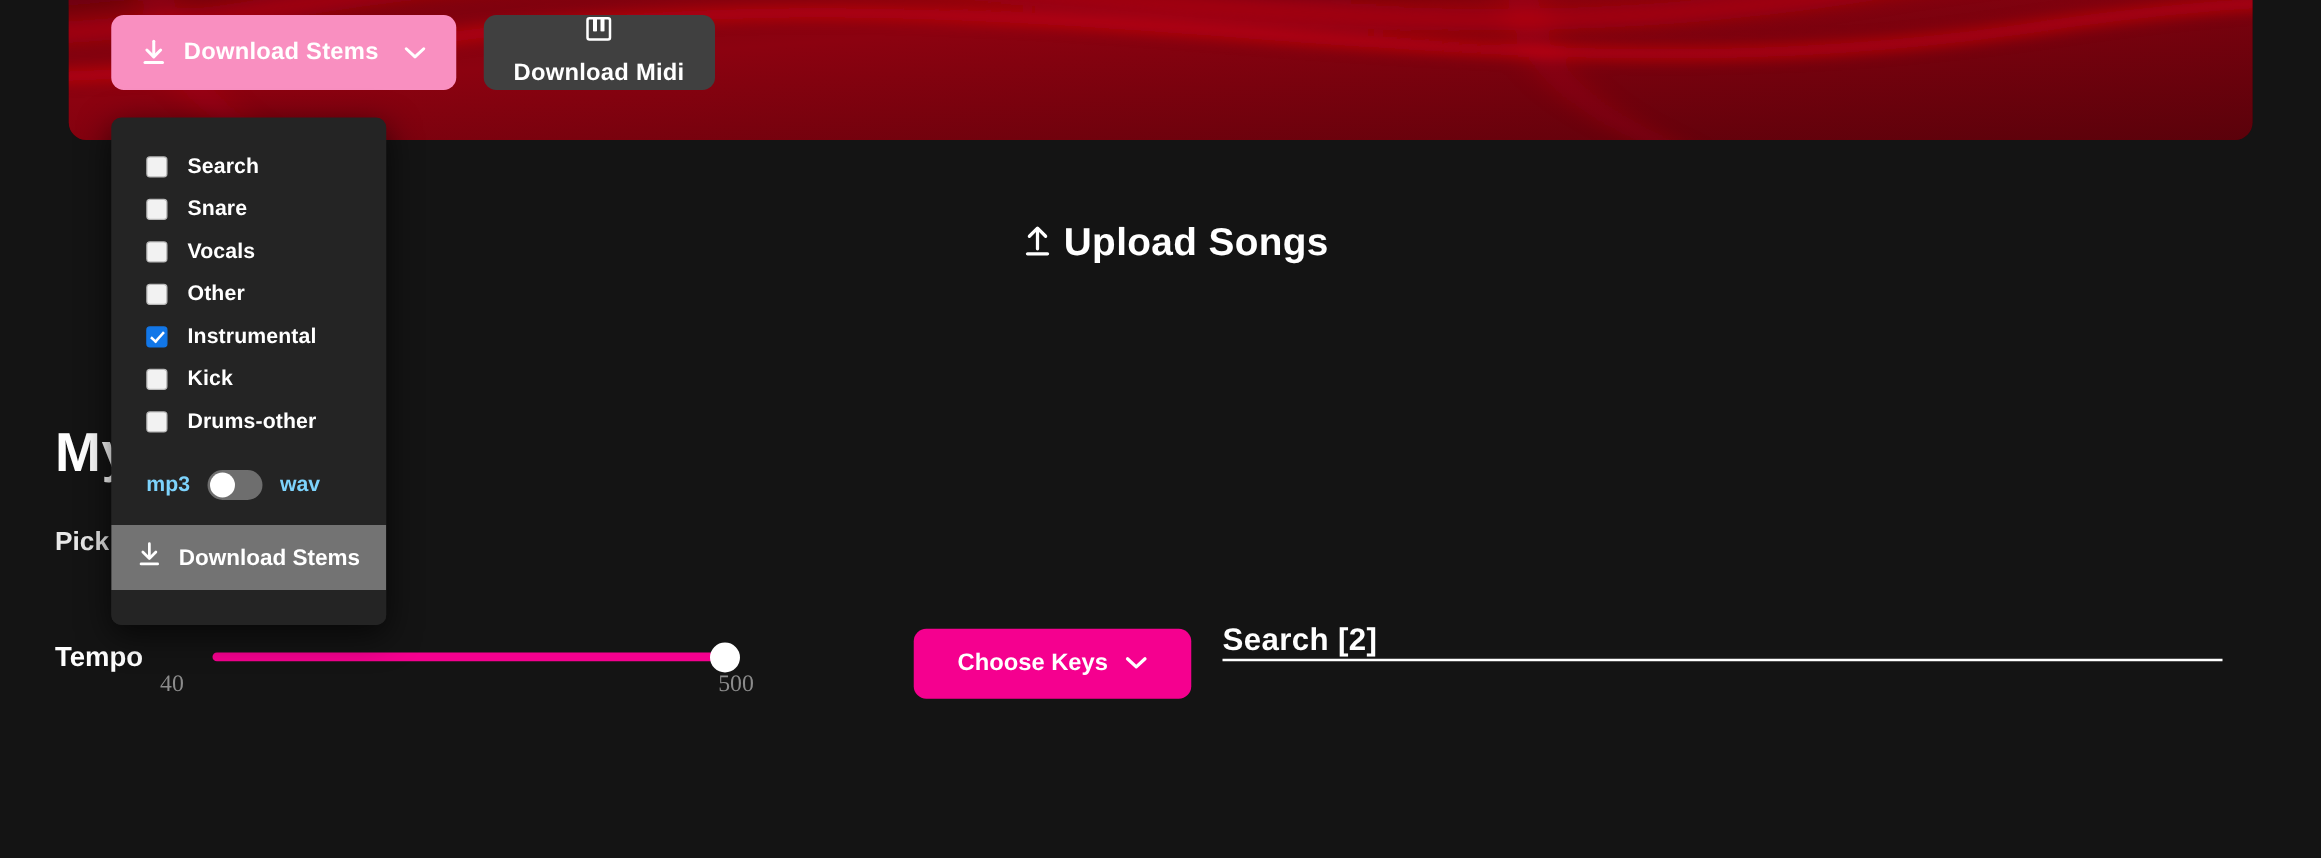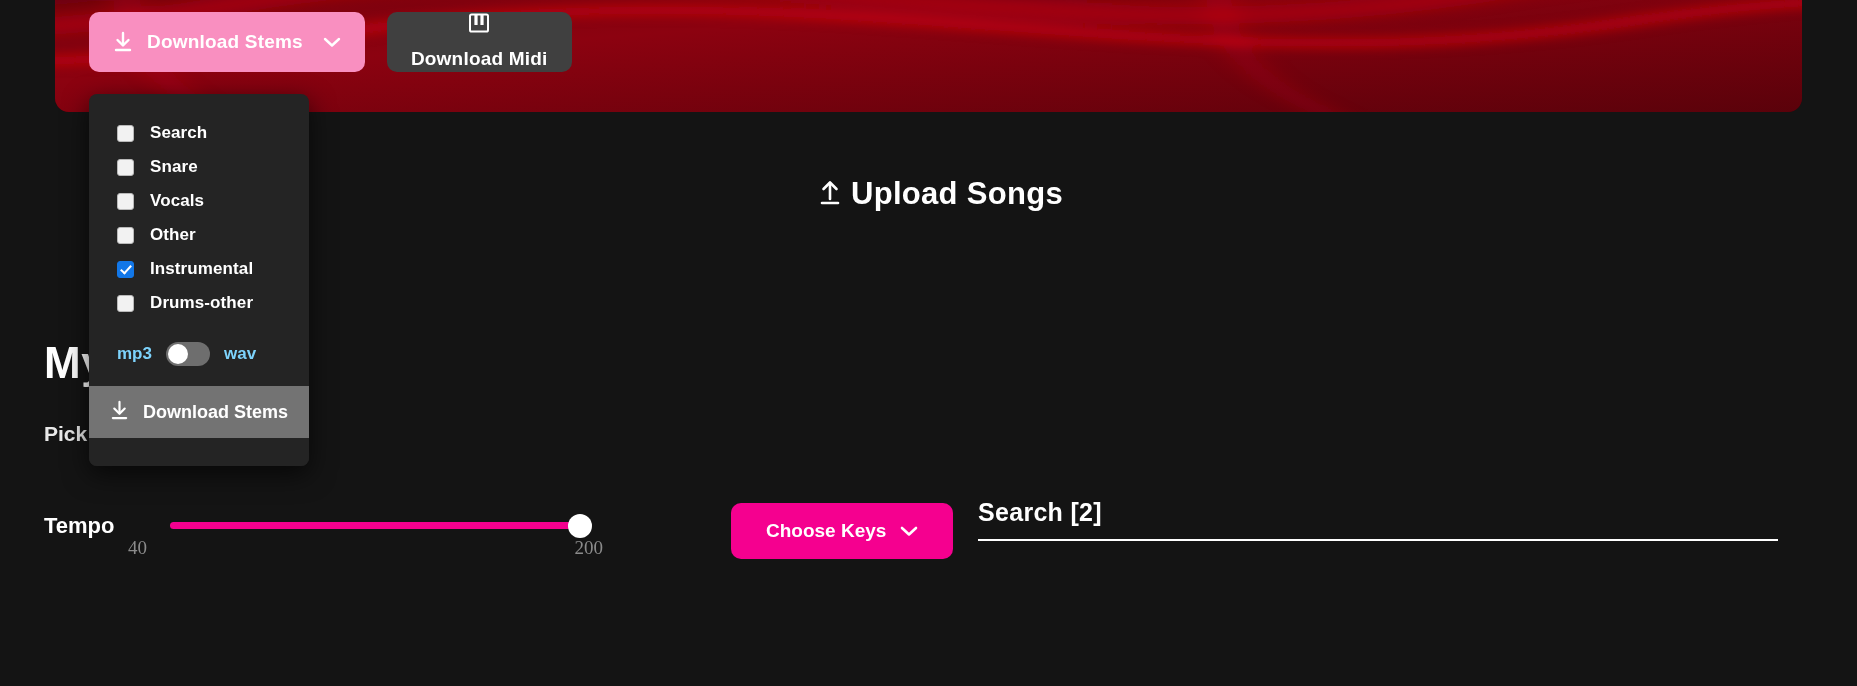--- a/index.html
+++ b/index.html
@@ -277,21 +277,21 @@
     position: absolute;
     left: 978px;
     top: 498px;
     width: 800px;
     z-index: 1;
   }
   .search-box .val {
     font-size: 25px;
     font-weight: bold;
     color: #ffffff;
-    padding-bottom: 12px;
+    padding-bottom: 0;
     letter-spacing: .3px;
   }
   .search-box .rule {
     height: 2px;
     background: #ffffff;
     width: 100%;
   }
 </style>
 </head>
 <body>
@@ -372,21 +372,21 @@
 <div class="sub">Pick a song to preview it.</div>
 
 <div class="tempo-label">Tempo</div>
 
 <div class="slider-wrap">
   <div class="track">
     <div class="thumb"></div>
   </div>
   <div class="ticks">
     <span class="tmin">40</span>
-    <span class="tmax">200</span>
+    <span class="tmax">500</span>
   </div>
 </div>
 
 <button class="keys-btn">
   <span>Choose Keys</span>
   <span>
     <svg width="18" height="12" viewBox="0 0 18 12" fill="none" stroke="#fff" stroke-width="2.6" stroke-linecap="round" stroke-linejoin="round">
         <path d="M2 3 L9 9.5 L16 3"></path>
       </svg>
   </span>
@@ -410,20 +410,24 @@
     <span class="cbx"></span>
     <span class="lbl">Vocals</span>
   </div>
   <div class="opt">
     <span class="cbx"></span>
     <span class="lbl">Other</span>
   </div>
   <div class="opt">
     <span class="cbx on"></span>
     <span class="lbl">Instrumental</span>
+  </div>
+  <div class="opt">
+    <span class="cbx"></span>
+    <span class="lbl">Kick</span>
   </div>
   <div class="opt">
     <span class="cbx"></span>
     <span class="lbl">Drums-other</span>
   </div>
 
   <div class="fmt-row">
     <span class="tag">mp3</span>
     <span class="switch">
       <span class="knob"></span>

